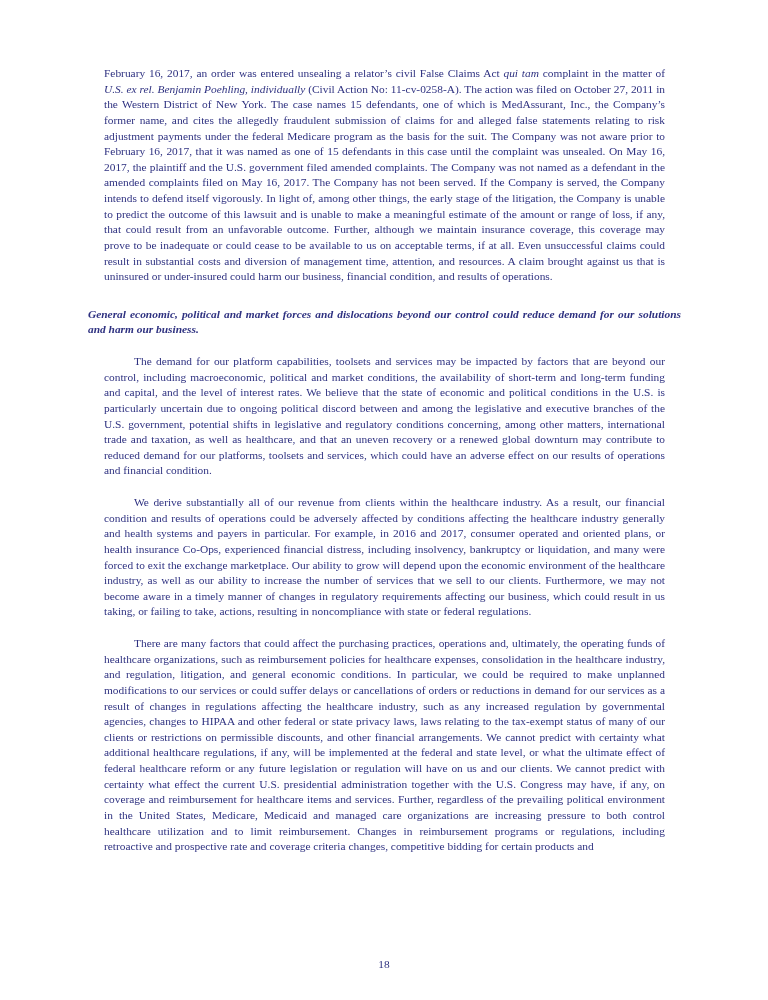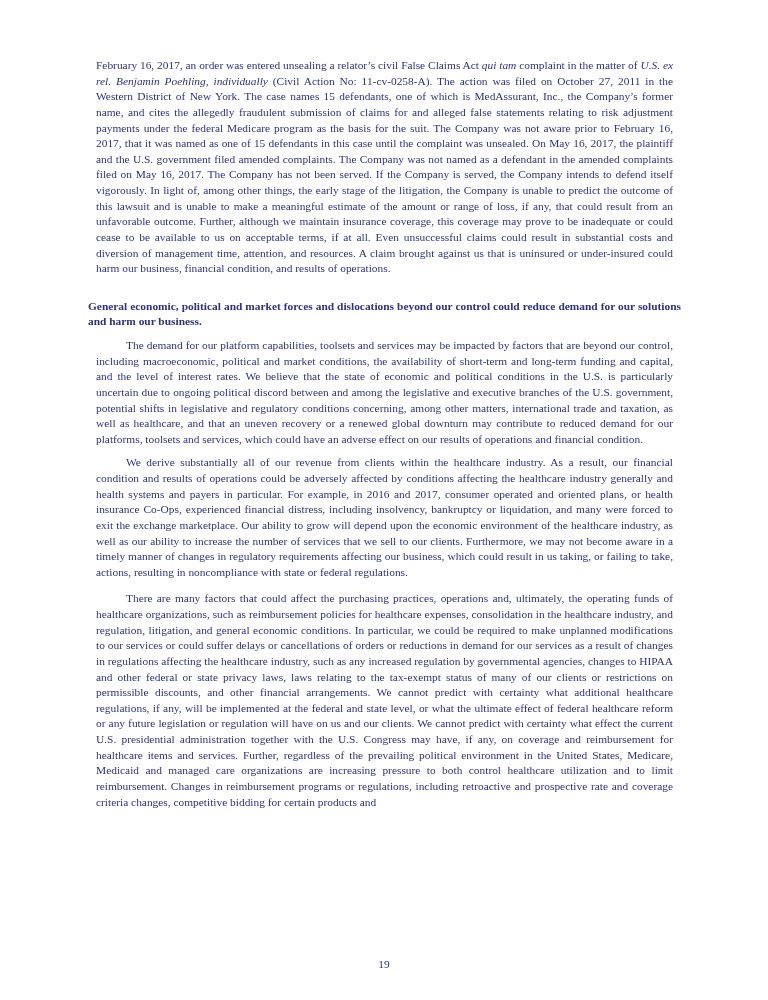--- a/index.html
+++ b/index.html
@@ -14,32 +14,33 @@
     box-sizing: border-box;
     background: #ffffff;
     padding: 50px 87px 0 88px;
     font-family: "Liberation Serif", "DejaVu Serif", serif;
     font-size: 11.4px;
     line-height: 1.37;
     color: #2e3180;
     overflow: hidden;
   }
   p.para {
-    margin: 8px;
+    margin: 16px;
     text-align: justify;
   }
   p.indent {
     text-indent: 30px;
   }
   p.gap {
     margin-top: 11px;
   }
   p.heading {
     margin: 22px 0 6px 0;
     font-weight: bold;
+    font-style: italic;
     text-align: justify;
   }
   .pagenum {
     position: absolute;
     left: 0;
     bottom: 27px;
     width: 100%;
     text-align: center;
     font-size: 11.4px;
   }
@@ -54,15 +55,15 @@
 
   <p class="heading">General economic, political and market forces and dislocations beyond our control could reduce demand for our solutions and harm our business.</p>
 
   <p class="para indent">The demand for our platform capabilities, toolsets and services may be impacted by factors that are beyond our control, including macroeconomic, political and market conditions, the availability of short-term and long-term funding and capital, and the level of interest rates. We believe that the state of economic and political conditions in the U.S. is particularly uncertain due to ongoing political discord between and among the legislative and executive branches of the U.S. government, potential shifts in legislative and regulatory conditions concerning, among other matters, international trade and taxation, as well as healthcare, and that an uneven recovery or a renewed global downturn may contribute to reduced demand for our platforms, toolsets and services, which could have an adverse effect on our results of operations and financial condition.</p>
 
 
   <p class="para indent">We derive substantially all of our revenue from clients within the healthcare industry. As a result, our financial condition and results of operations could be adversely affected by conditions affecting the healthcare industry generally and health systems and payers in particular. For example, in 2016 and 2017, consumer operated and oriented plans, or health insurance Co-Ops, experienced financial distress, including insolvency, bankruptcy or liquidation, and many were forced to exit the exchange marketplace. Our ability to grow will depend upon the economic environment of the healthcare industry, as well as our ability to increase the number of services that we sell to our clients. Furthermore, we may not become aware in a timely manner of changes in regulatory requirements affecting our business, which could result in us taking, or failing to take, actions, resulting in noncompliance with state or federal regulations.</p>
 
   <p class="para indent gap">There are many factors that could affect the purchasing practices, operations and, ultimately, the operating funds of healthcare organizations, such as reimbursement policies for healthcare expenses, consolidation in the healthcare industry, and regulation, litigation, and general economic conditions. In particular, we could be required to make unplanned modifications to our services or could suffer delays or cancellations of orders or reductions in demand for our services as a result of changes in regulations affecting the healthcare industry, such as any increased regulation by governmental agencies, changes to HIPAA and other federal or state privacy laws, laws relating to the tax-exempt status of many of our clients or restrictions on permissible discounts, and other financial arrangements. We cannot predict with certainty what additional healthcare regulations, if any, will be implemented at the federal and state level, or what the ultimate effect of federal healthcare reform or any future legislation or regulation will have on us and our clients. We cannot predict with certainty what effect the current U.S. presidential administration together with the U.S. Congress may have, if any, on coverage and reimbursement for healthcare items and services. Further, regardless of the prevailing political environment in the United States, Medicare, Medicaid and managed care organizations are increasing pressure to both control healthcare utilization and to limit reimbursement. Changes in reimbursement programs or regulations, including retroactive and prospective rate and coverage criteria changes, competitive bidding for certain products and</p>
 
-  <div class="pagenum">19</div>
+  <div class="pagenum">18</div>
 
 </div>
 
 </body></html>

